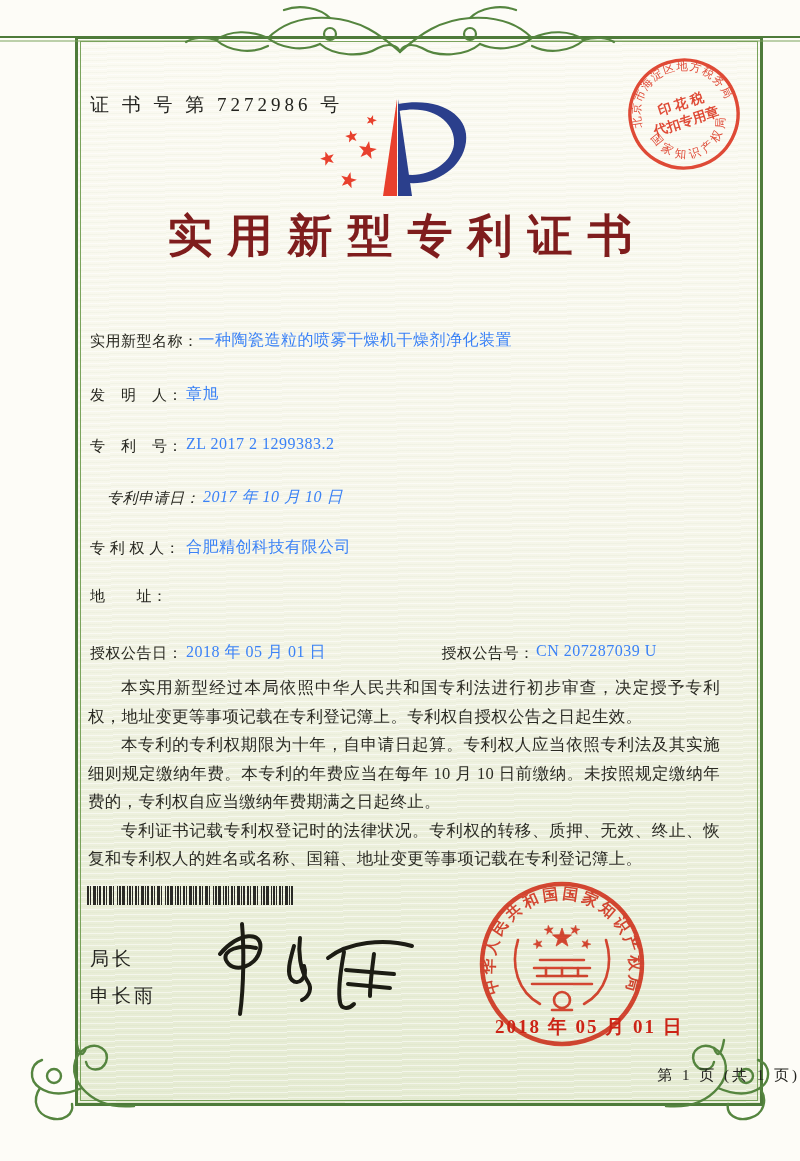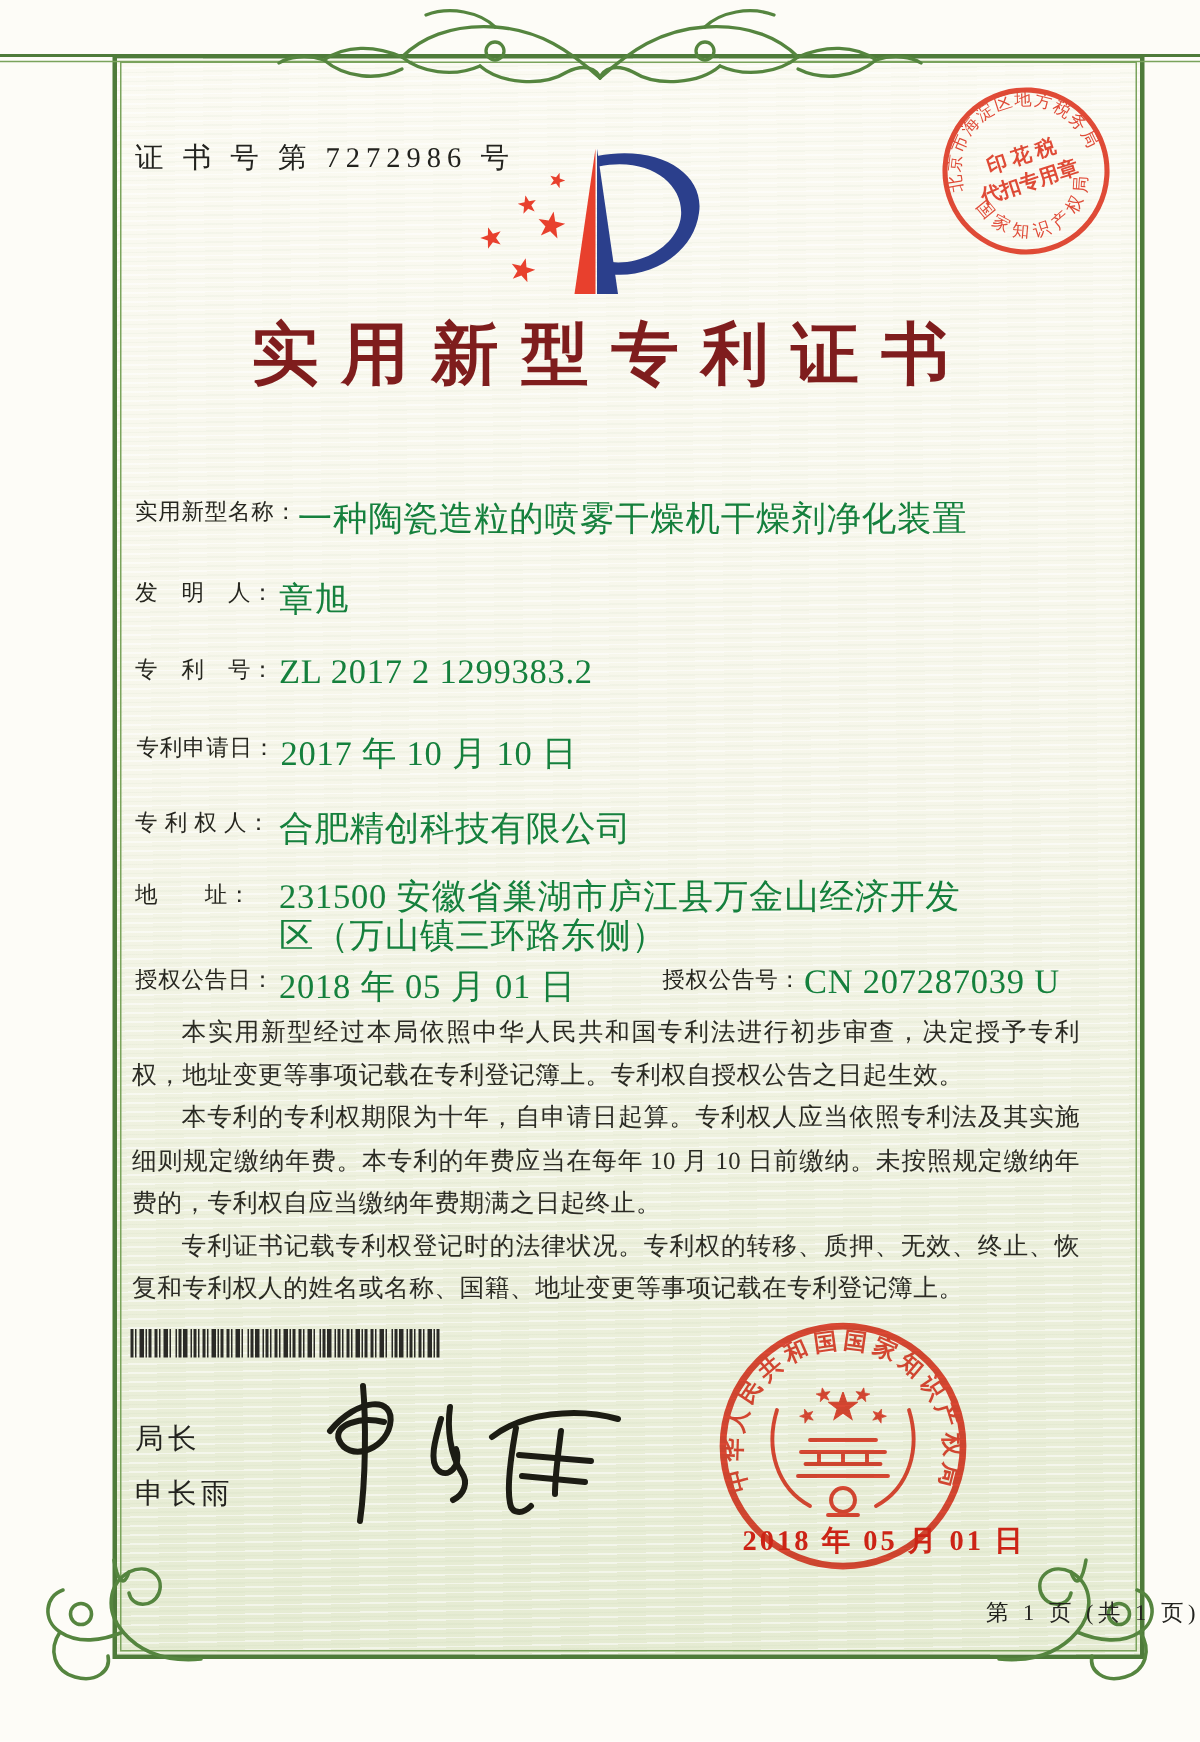--- a/index.html
+++ b/index.html
@@ -43,21 +43,21 @@
   .title {
     position:absolute; left:0; top:206px; width:100%;
     text-align:center; font-size:45px; font-weight:bold;
     letter-spacing:15px; color:#7f1d1d; text-indent:15px;
   }
   .field-row { position:absolute; display:flex; align-items:flex-start; }
   .field-label {
     flex:0 0 96px; font-size:15px; color:#26261f; letter-spacing:.5px;
     padding-top:2px; white-space:nowrap;
   }
-  .field-value { font-size:23px; color:#15803d; letter-spacing:.5px; }
+  .field-value { font-size:16px; color:#3b82f6; letter-spacing:.5px; }
   .row-name     { top:330px; }
   .row-inventor { top:384px; }
   .row-patentno { top:435px; }
   .row-filing   { top:487px; }
   .row-patentee { top:537px; }
   .row-address  { top:585px; }
   .row-address .field-value { width:468px; line-height:26px; }
   .row-grant    { top:642px; width:632px; }
   .grant-right { position:absolute; left:350px; top:0; display:flex;text-align:center; }
   .paragraphs {
@@ -189,31 +189,30 @@
     <span class="field-value">一种陶瓷造粒的喷雾干燥机干燥剂净化装置</span>
   </div>
   <div class="field-row row-inventor" style="left:90px;">
     <span class="field-label">发　明　人：</span>
     <span class="field-value">章旭</span>
   </div>
   <div class="field-row row-patentno" style="left:90px;">
     <span class="field-label">专　利　号：</span>
     <span class="field-value">ZL 2017 2 1299383.2</span>
   </div>
-  <div class="field-row row-filing" style="left:91px;">
+  <div class="field-row row-filing" style="left:107px;font-style:italic;">
     <span class="field-label">专利申请日：</span>
     <span class="field-value">2017 年 10 月 10 日</span>
   </div>
   <div class="field-row row-patentee" style="left:90px;">
     <span class="field-label">专 利 权 人：</span>
     <span class="field-value">合肥精创科技有限公司</span>
   </div>
   <div class="field-row row-address" style="left:90px;">
     <span class="field-label">地　　址：</span>
-    <span class="field-value">231500 安徽省巢湖市庐江县万金山经济开发区（万山镇三环路东侧）</span>
   </div>
   <div class="field-row row-grant" style="left:90px;">
     <span class="field-label">授权公告日：</span>
     <span class="field-value">2018 年 05 月 01 日</span>
     <span class="grant-right">
       <span class="field-label" style="flex-basis:96px;">授权公告号：</span>
       <span class="field-value">CN 207287039 U</span>
     </span>
   </div>
 

